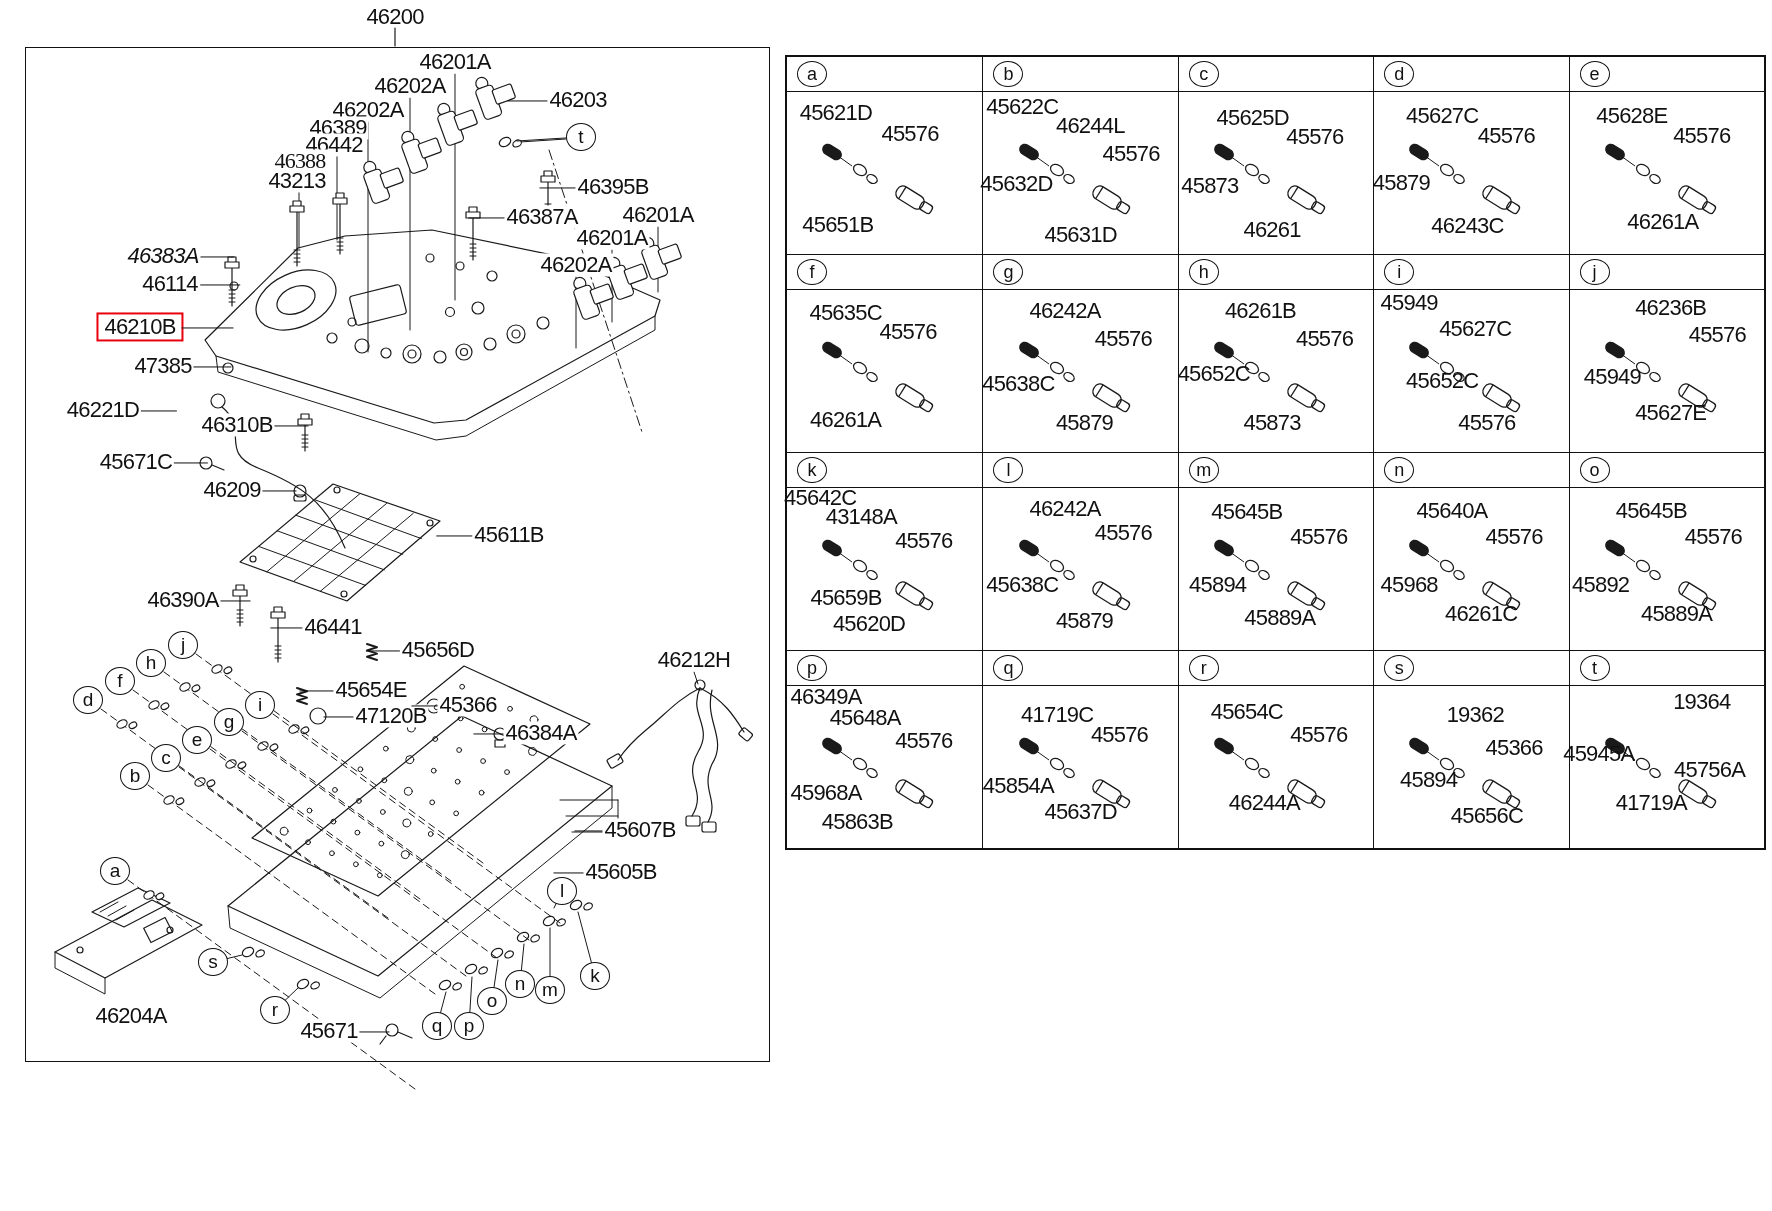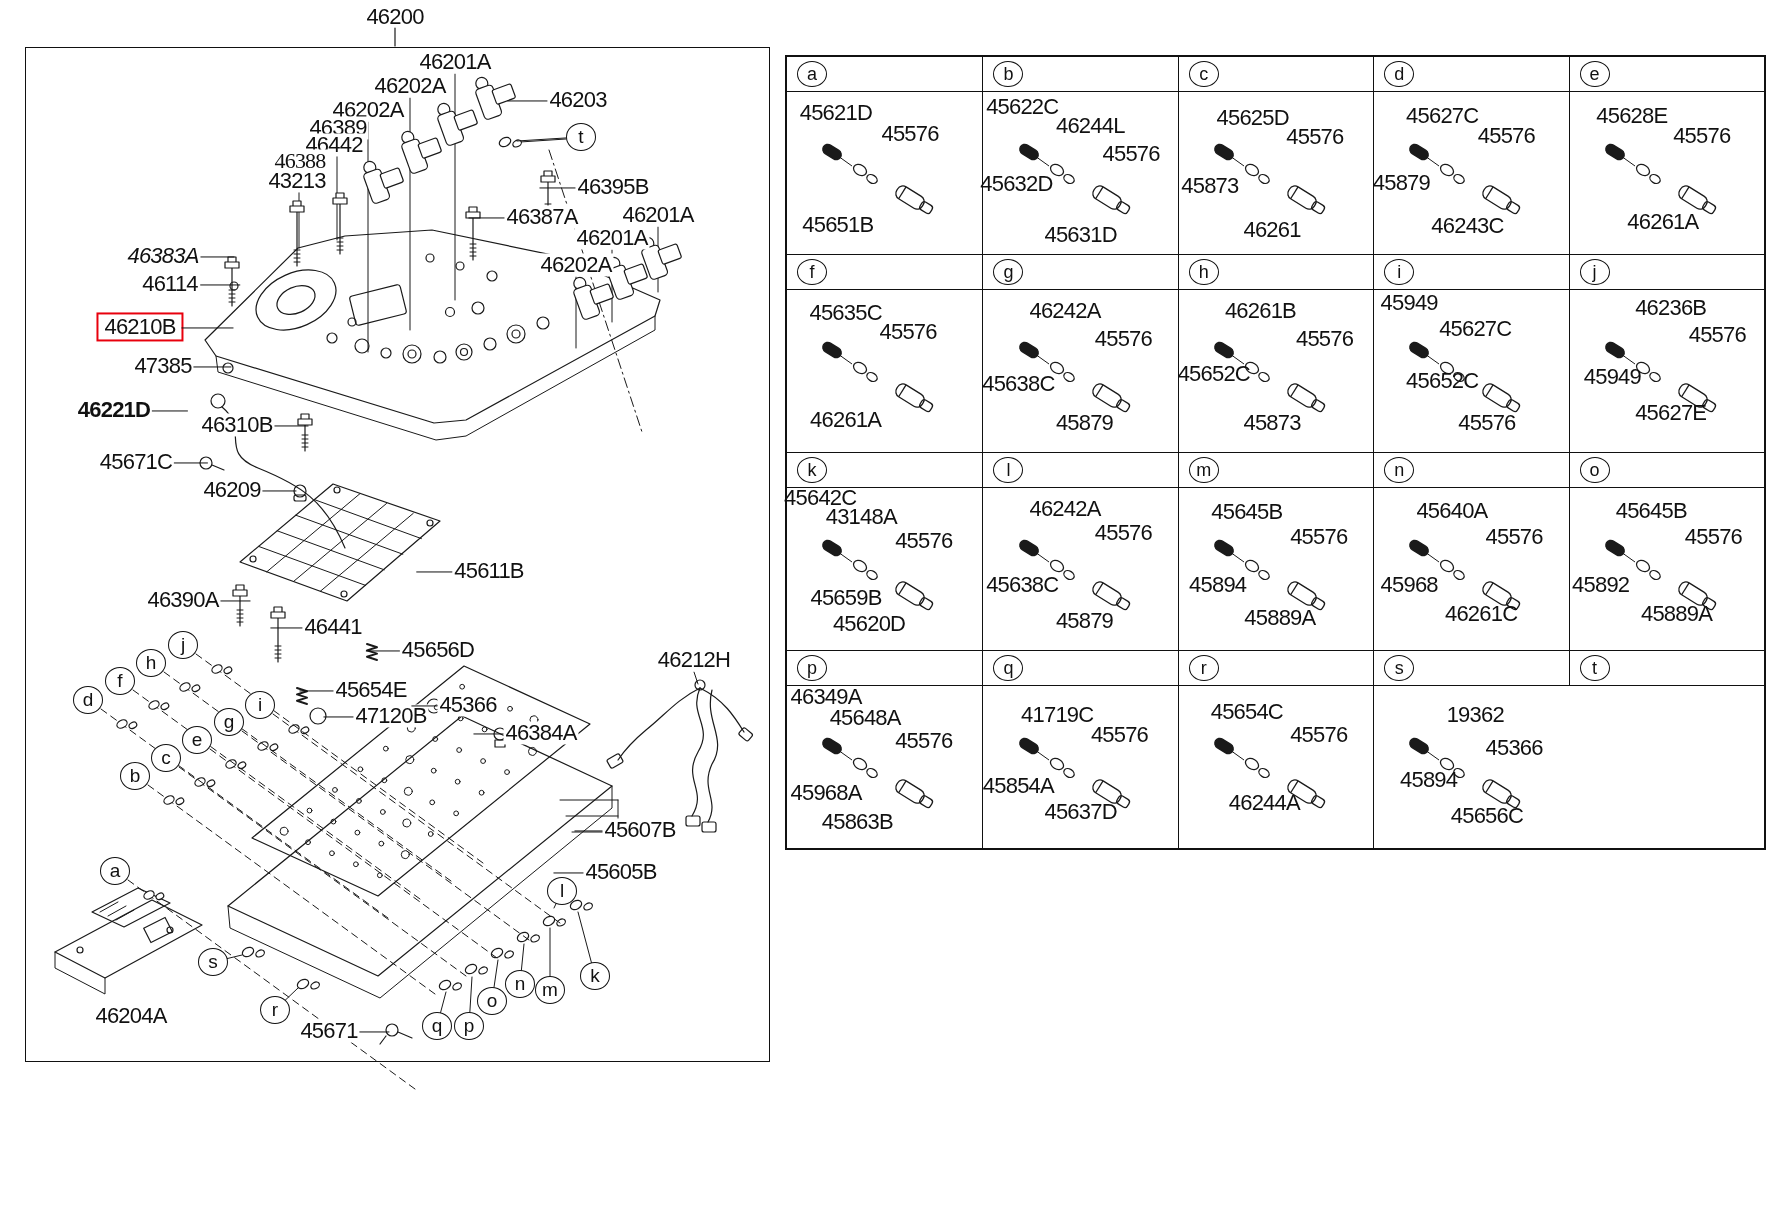--- a/index.html
+++ b/index.html
@@ -351,25 +351,25 @@
       <div class="dlabel" style="left: 297px; top: 181px;">43213</div>
       <div class="dlabel lead-left" style="left: 613px; top: 187px; --len: 36px;">46395B</div>
       <div class="dlabel lead-left" style="left: 542px; top: 217px; --len: 36px;">46387A</div>
       <div class="dlabel" style="left: 658px; top: 215px;">46201A</div>
       <div class="dlabel" style="left: 612px; top: 238px;">46201A</div>
       <div class="dlabel" style="left: 576px; top: 265px;">46202A</div>
       <div class="dlabel lead-right" style="left: 163px; top: 256px; font-style: italic; --len: 34px;">46383A</div>
       <div class="dlabel lead-right" style="left: 170px; top: 284px; --len: 40px;">46114</div>
       <div class="dlabel boxed lead-right" style="left: 140px; top: 327px; --len: 52px;">46210B</div>
       <div class="dlabel lead-right" style="left: 163px; top: 366px; --len: 38px;">47385</div>
-      <div class="dlabel lead-right" style="left: 114px; top: 410px; font-weight: bold; --len: 36px;">46221D</div>
+      <div class="dlabel lead-right" style="left: 103px; top: 410px; --len: 36px;">46221D</div>
       <div class="dlabel lead-right" style="left: 237px; top: 425px; --len: 34px;">46310B</div>
       <div class="dlabel lead-right" style="left: 136px; top: 462px; --len: 34px;">45671C</div>
       <div class="dlabel lead-right" style="left: 232px; top: 490px; --len: 34px;">46209</div>
-      <div class="dlabel lead-left" style="left: 489px; top: 535px; margin-top: 36px; --len: 36px;">45611B</div>
+      <div class="dlabel lead-left" style="left: 509px; top: 535px; --len: 36px;">45611B</div>
       <div class="dlabel lead-right" style="left: 183px; top: 600px; --len: 30px;">46390A</div>
       <div class="dlabel lead-left" style="left: 333px; top: 627px; --len: 32px;">46441</div>
       <div class="dlabel lead-left" style="left: 438px; top: 650px; --len: 34px;">45656D</div>
       <div class="dlabel lead-left" style="left: 371px; top: 690px; --len: 34px;">45654E</div>
       <div class="dlabel lead-left" style="left: 367px; top: 716px; margin-left: 24px; --len: 30px;">47120B</div>
       <div class="dlabel lead-left" style="left: 468px; top: 705px; --len: 26px;">45366</div>
       <div class="dlabel lead-left" style="left: 541px; top: 733px; --len: 30px;">46384A</div>
       <div class="dlabel" style="left: 694px; top: 660px;">46212H</div>
       <div class="dlabel lead-left" style="left: 640px; top: 830px; --len: 28px;">45607B</div>
       <div class="dlabel lead-left" style="left: 621px; top: 872px; --len: 30px;">45605B</div>
@@ -864,16 +864,37 @@
                 <rect x="110" y="60.5" width="12" height="9" rx="3"></rect>
                 <line x1="88" y1="58" x2="88" y2="72"></line>
               </g>
             </g>
           </svg>
           <span class="plabel" style="left: 52%; top: 18%;">19362</span>
           <span class="plabel" style="left: 72%; top: 38%;">45366</span>
           <span class="plabel" style="left: 28%; top: 58%;">45894</span>
           <span class="plabel" style="left: 58%; top: 80%;">45656C</span>
         </div>
+        <div class="bcell">
+          <svg class="sketch" width="150" height="96" viewBox="0 0 150 96">
+            <g stroke="#1a1a1a" fill="none" stroke-width="1.3">
+              <g transform="rotate(32 20 18)">
+                <rect x="10" y="13" width="20" height="10" rx="5" fill="#1a1a1a"></rect>
+              </g>
+              <line x1="26" y1="22" x2="40" y2="32" stroke-width="1"></line>
+              <ellipse cx="48" cy="36" rx="7" ry="5" transform="rotate(32 48 36)"></ellipse>
+              <ellipse cx="60" cy="45" rx="5.5" ry="4" transform="rotate(32 60 45)"></ellipse>
+              <g transform="rotate(32 100 66)">
+                <rect x="82" y="58" width="30" height="14" rx="6"></rect>
+                <rect x="110" y="60.5" width="12" height="9" rx="3"></rect>
+                <line x1="88" y1="58" x2="88" y2="72"></line>
+              </g>
+            </g>
+          </svg>
+          <span class="plabel" style="left: 68%; top: 10%;">19364</span>
+          <span class="plabel" style="left: 15%; top: 42%;">45945A</span>
+          <span class="plabel" style="left: 72%; top: 52%;">45756A</span>
+          <span class="plabel" style="left: 42%; top: 72%;">41719A</span>
+        </div>
       </div>
     </div>
 
 </div>
 
 </body></html>

